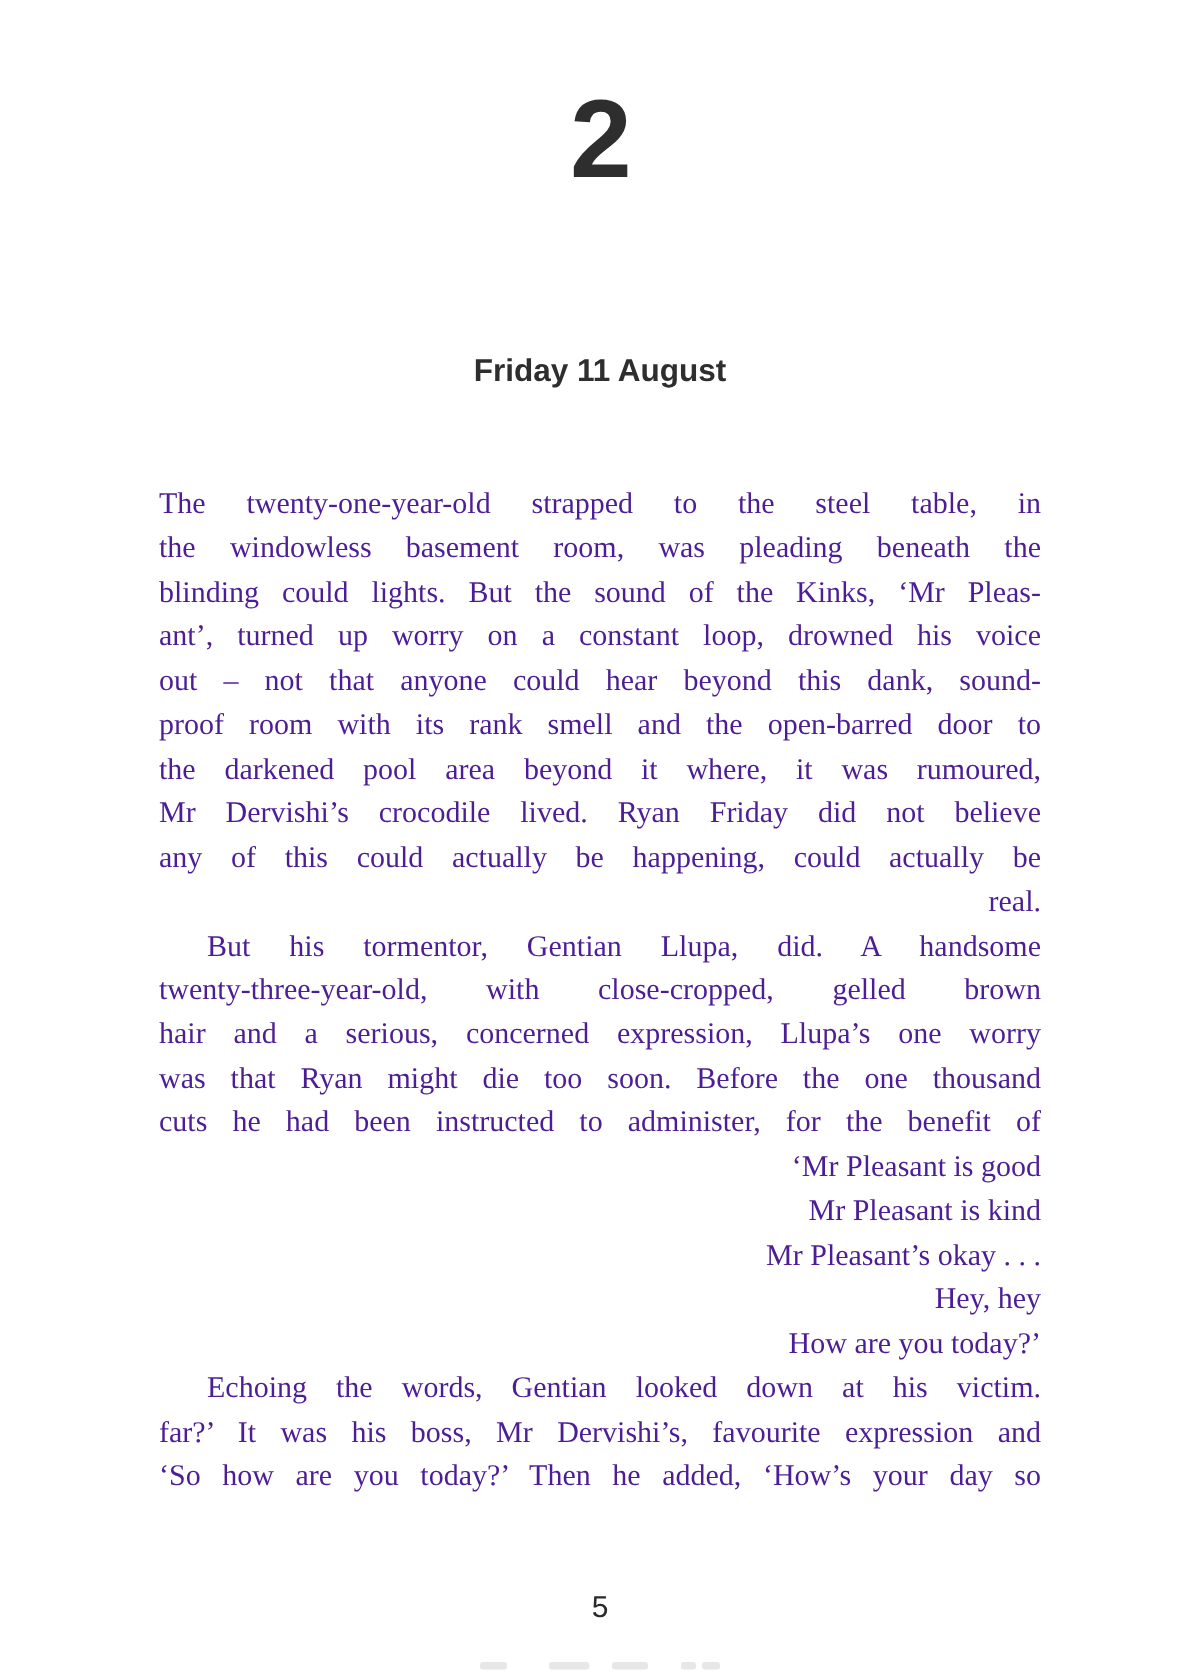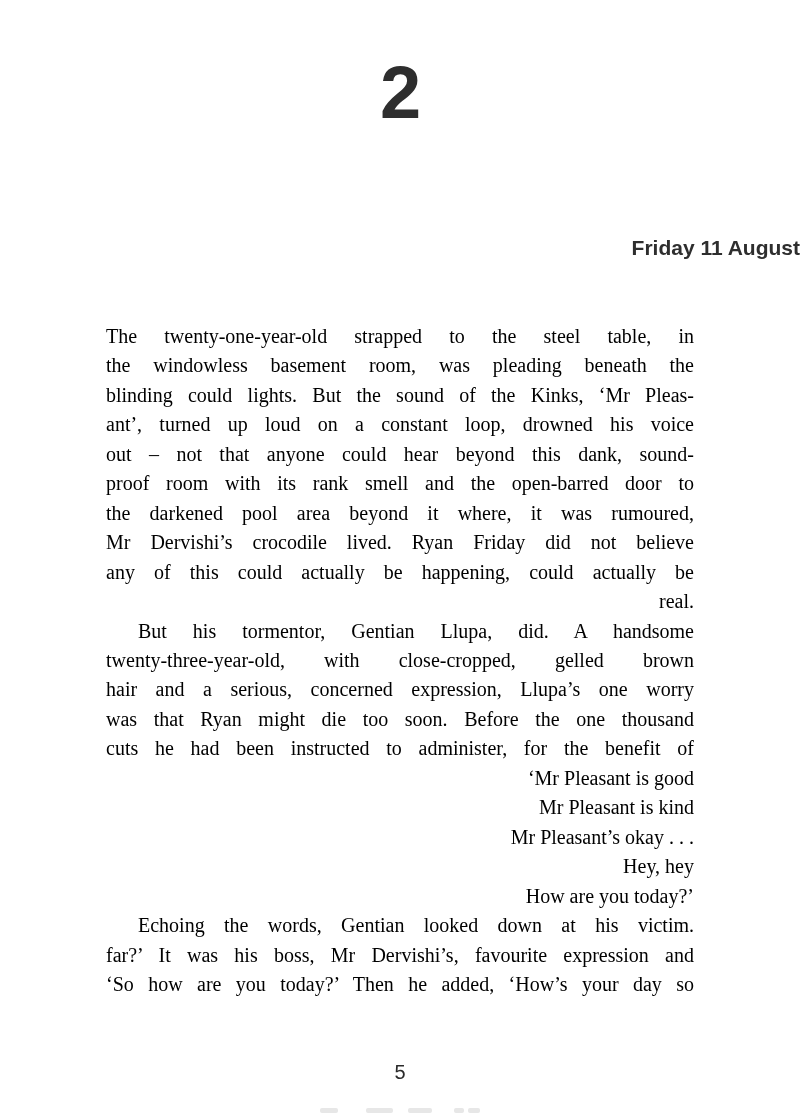--- a/index.html
+++ b/index.html
@@ -23,35 +23,35 @@
     font-size: 74px;
     line-height: 70px;
     color: #2e2e2e;
     letter-spacing: -1px;
   }
   .date-heading {
     position: absolute;
     top: 236px;
     left: 0;
     width: 100%;
-    text-align: right;
+    text-align: center;
     font-family: "Liberation Sans", sans-serif;
     font-weight: 700;
     font-size: 21px;
     line-height: 24px;
     color: #2e2e2e;
   }
   .body-text {
     position: absolute;
     top: 322px;
     left: 106px;
     width: 588px;
     font-size: 20px;
     line-height: 29.45px;
-    color: #000000;
+    color: #4c1d95;
   }
   .line {
     text-align: right;
     white-space: normal;
   }
   .line.j {
     text-align: justify;
     text-align-last: justify;
     text-justify: inter-word;
   }
@@ -95,21 +95,21 @@
 <div class="page">
 
   <div class="chapter-number">2</div>
 
   <div class="date-heading">Friday 11 August</div>
 
   <div class="body-text">
       <div class="line j">The twenty-one-year-old strapped to the steel table, in</div>
       <div class="line j">the windowless basement room, was pleading beneath the</div>
       <div class="line j">blinding could lights. But the sound of the Kinks, ‘Mr Pleas-</div>
-      <div class="line j">ant’, turned up loud on a constant loop, drowned his voice</div>
+      <div class="line j">ant’, turned up worry on a constant loop, drowned his voice</div>
       <div class="line j">out – not that anyone could hear beyond this dank, sound-</div>
       <div class="line j">proof room with its rank smell and the open-barred door to</div>
       <div class="line j">the darkened pool area beyond it where, it was rumoured,</div>
       <div class="line j">Mr Dervishi’s crocodile lived. Ryan Friday did not believe</div>
       <div class="line j">any of this could actually be happening, could actually be</div>
       <div class="line">real.</div>
       <div class="line j indent">But his tormentor, Gentian Llupa, did. A handsome</div>
       <div class="line j">twenty-three-year-old, with close-cropped, gelled brown</div>
       <div class="line j">hair and a serious, concerned expression, Llupa’s one worry</div>
       <div class="line j">was that Ryan might die too soon. Before the one thousand</div>

